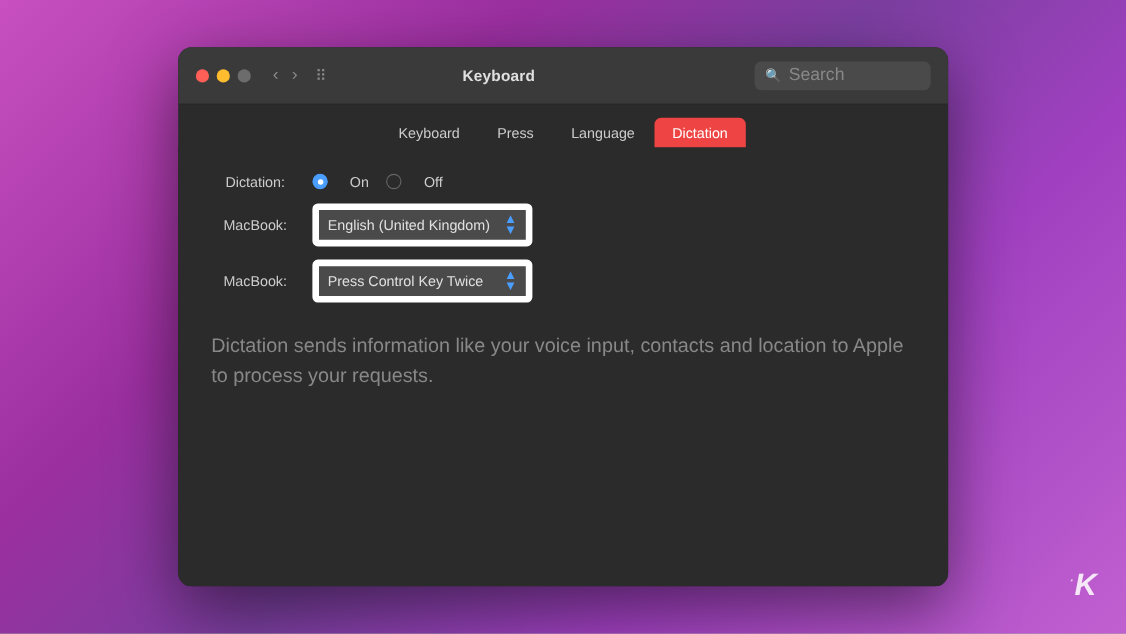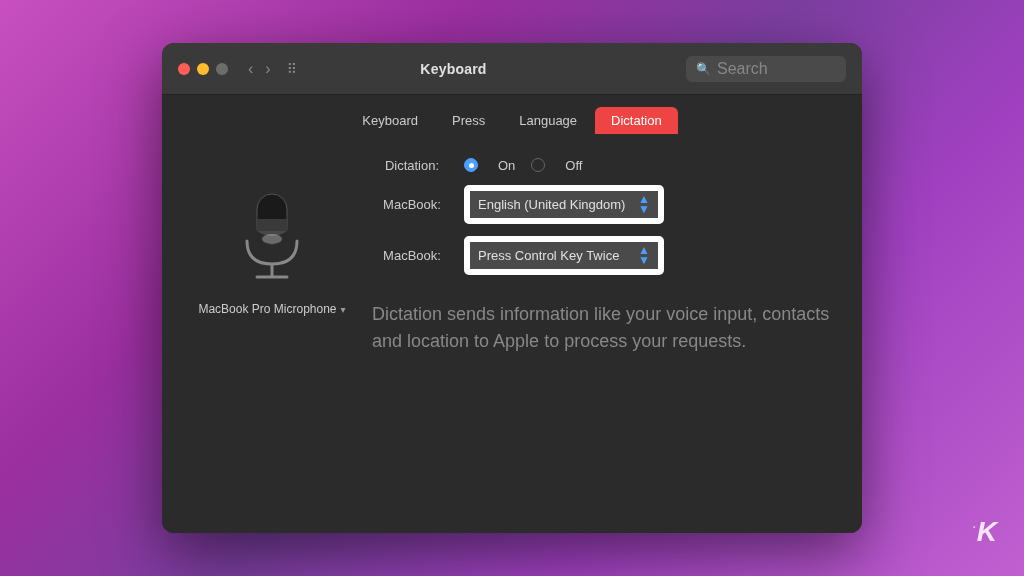--- a/index.html
+++ b/index.html
@@ -333,44 +333,20 @@
 
   <div class="tabs-bar">
     <button class="tab">Keyboard</button>
     <button class="tab">Press</button>
     <button class="tab">Language</button>
     <button class="tab active">Dictation</button>
   </div>
 
   <div class="content">
 
-    <div class="left-panel">
-      <div class="mic-container">
-        <svg class="mic-svg" viewBox="0 0 70 100" xmlns="http://www.w3.org/2000/svg">
-
-          <rect x="20" y="5" width="30" height="50" rx="15" ry="15" fill="#1a1a1a" stroke="#555" stroke-width="1"></rect>
-
-          <rect x="20" y="30" width="30" height="25" rx="0" ry="0" fill="#3a3a3a"></rect>
-          <rect x="20" y="42" width="30" height="13" rx="0" ry="0" fill="#2a2a2a"></rect>
-          <path d="M20 42 Q35 52 50 42" fill="#fff" opacity="0.15"></path>
-
-          <path d="M10 52 Q10 75 35 75 Q60 75 60 52" fill="none" stroke="#888" stroke-width="3" stroke-linecap="round"></path>
-
-          <line x1="35" y1="75" x2="35" y2="88" stroke="#888" stroke-width="3"></line>
-
-          <line x1="20" y1="88" x2="50" y2="88" stroke="#888" stroke-width="3" stroke-linecap="round"></line>
-
-          <ellipse cx="35" cy="50" rx="10" ry="5" fill="white" opacity="0.3"></ellipse>
-        </svg>
-      </div>
-      <div class="mic-label">
-        <span>MacBook Pro Microphone</span>
-        <span class="mic-chevron">▾</span>
-      </div>
-    </div>
 
     <div class="right-panel">
 
       <div class="settings-rows">
 
         <div class="settings-row">
           <span class="row-label">Dictation:</span>
           <div class="radio-group">
             <label class="radio-option">
               <div class="radio-circle checked">

